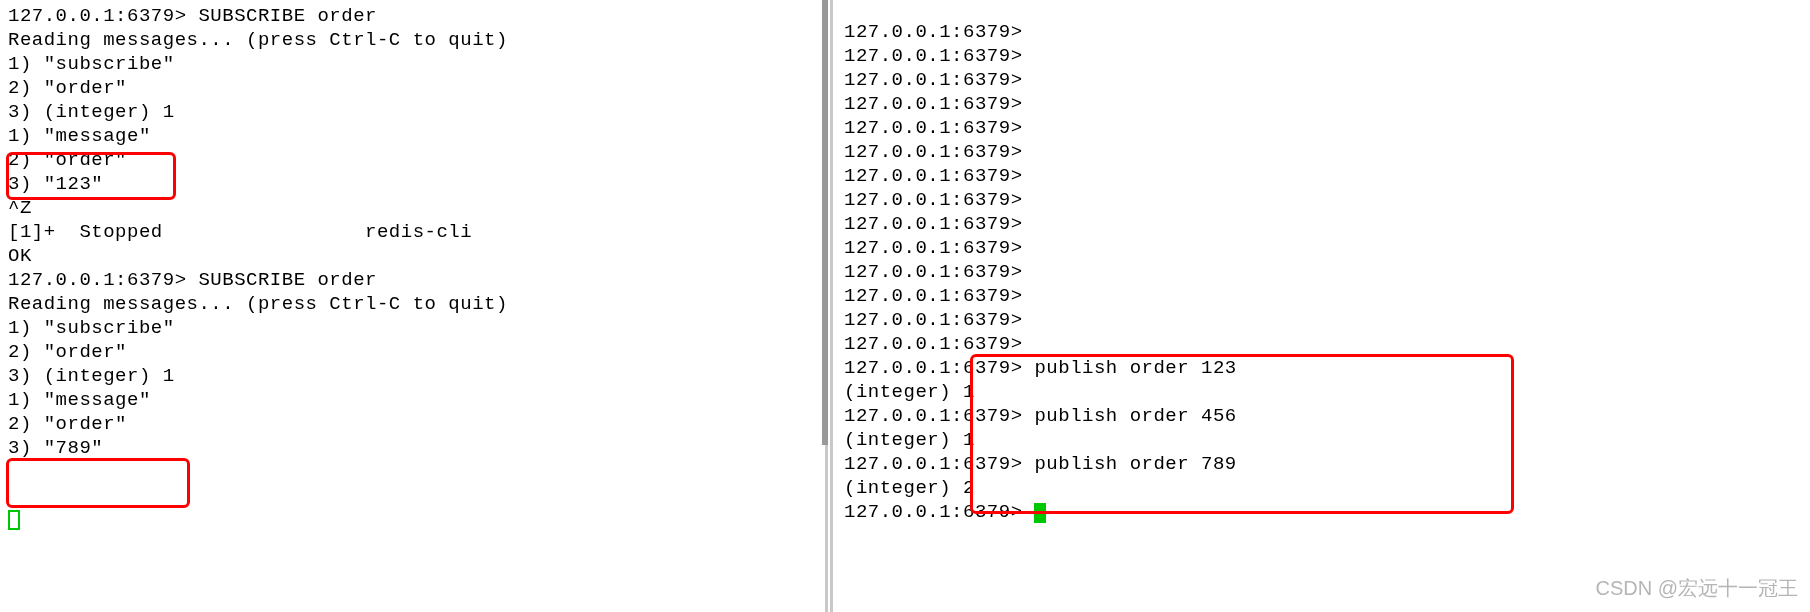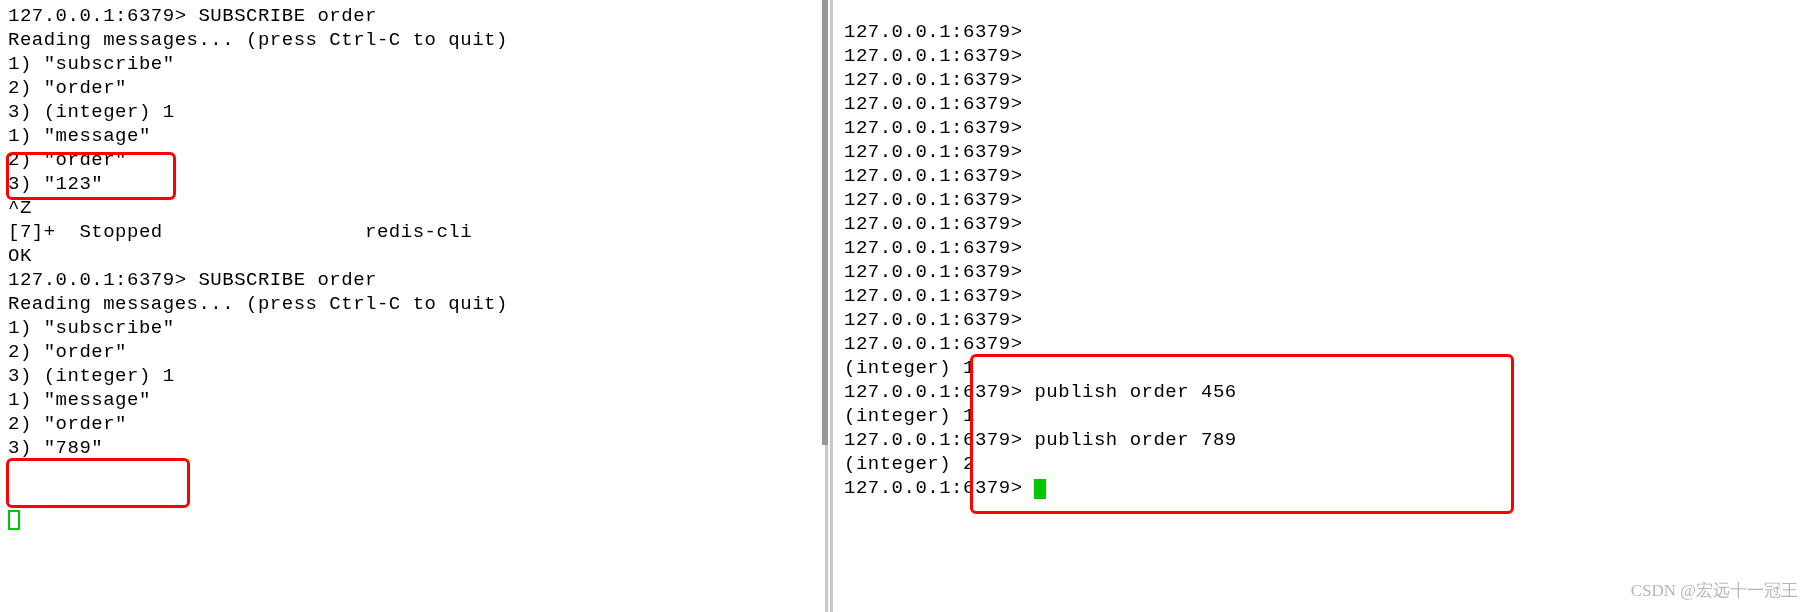--- a/index.html
+++ b/index.html
@@ -108,40 +108,40 @@
       top: 510px;
       width: 12px;
       height: 20px;
       border: 2px solid #00c800;
       background: transparent;
     }
     .watermark {
       position: absolute;
       right: 12px;
       bottom: 10px;
-      font-size: 17px;
+      font-size: 20px;
       color: rgba(120, 120, 120, 0.55);
-      font-family: Liberation Serif, serif;
+      font-family: Liberation Sans, sans-serif;
     }
   </style>
 </head>
 <body>
 
 <div class="terminal-container">
   <div class="left-pane">
     <div class="line">127.0.0.1:6379&gt; SUBSCRIBE order</div>
     <div class="line">Reading messages... (press Ctrl-C to quit)</div>
     <div class="line">1) "subscribe"</div>
     <div class="line">2) "order"</div>
     <div class="line">3) (integer) 1</div>
     <div class="line">1) "message"</div>
     <div class="line">2) "order"</div>
     <div class="line">3) "123"</div>
     <div class="line">^Z</div>
-    <div class="line">[7]+  Stopped                 redis-cli</div>
+    <div class="line">[1]+  Stopped                 redis-cli</div>
     <div class="line">OK</div>
     <div class="line">127.0.0.1:6379&gt; SUBSCRIBE order</div>
     <div class="line">Reading messages... (press Ctrl-C to quit)</div>
     <div class="line">1) "subscribe"</div>
     <div class="line">2) "order"</div>
     <div class="line">3) (integer) 1</div>
     <div class="line">1) "message"</div>
     <div class="line">2) "order"</div>
     <div class="line">3) "789"</div>
     <span class="green-cursor-left"></span>
@@ -159,20 +159,21 @@
     <div class="line">127.0.0.1:6379&gt;</div>
     <div class="line">127.0.0.1:6379&gt;</div>
     <div class="line">127.0.0.1:6379&gt;</div>
     <div class="line">127.0.0.1:6379&gt;</div>
     <div class="line">127.0.0.1:6379&gt;</div>
     <div class="line">127.0.0.1:6379&gt;</div>
     <div class="line">127.0.0.1:6379&gt;</div>
     <div class="line">127.0.0.1:6379&gt;</div>
     <div class="line">127.0.0.1:6379&gt;</div>
     <div class="line">127.0.0.1:6379&gt;</div>
+    <div class="line">127.0.0.1:6379&gt; publish order 123</div>
     <div class="line">(integer) 1</div>
     <div class="line">127.0.0.1:6379&gt; publish order 456</div>
     <div class="line">(integer) 1</div>
     <div class="line">127.0.0.1:6379&gt; publish order 789</div>
     <div class="line">(integer) 2</div>
     <div class="line"><span>127.0.0.1:6379&gt; </span><span class="green-cursor"></span></div>
   </div>
 </div>
 
 <div class="red-box red-box-1"></div>

